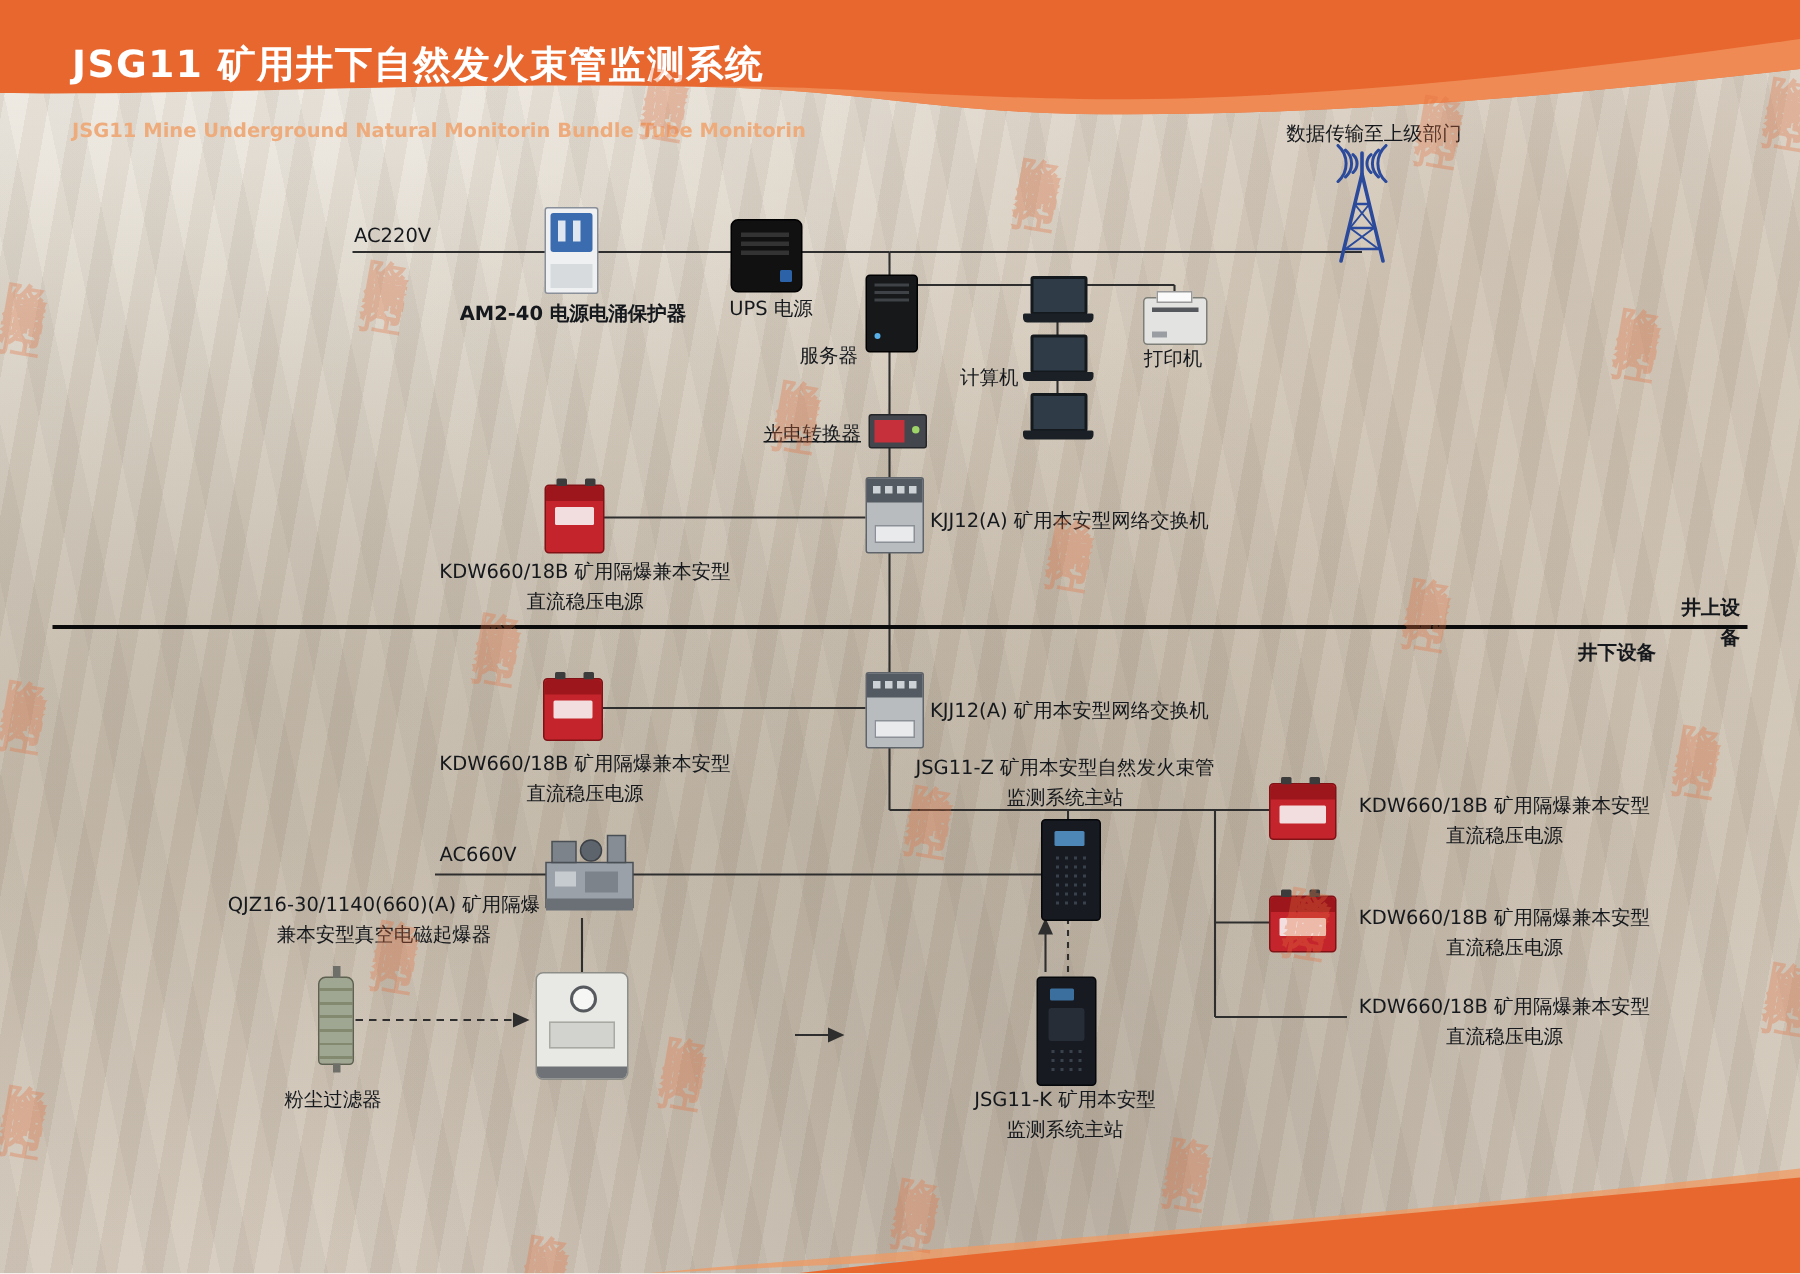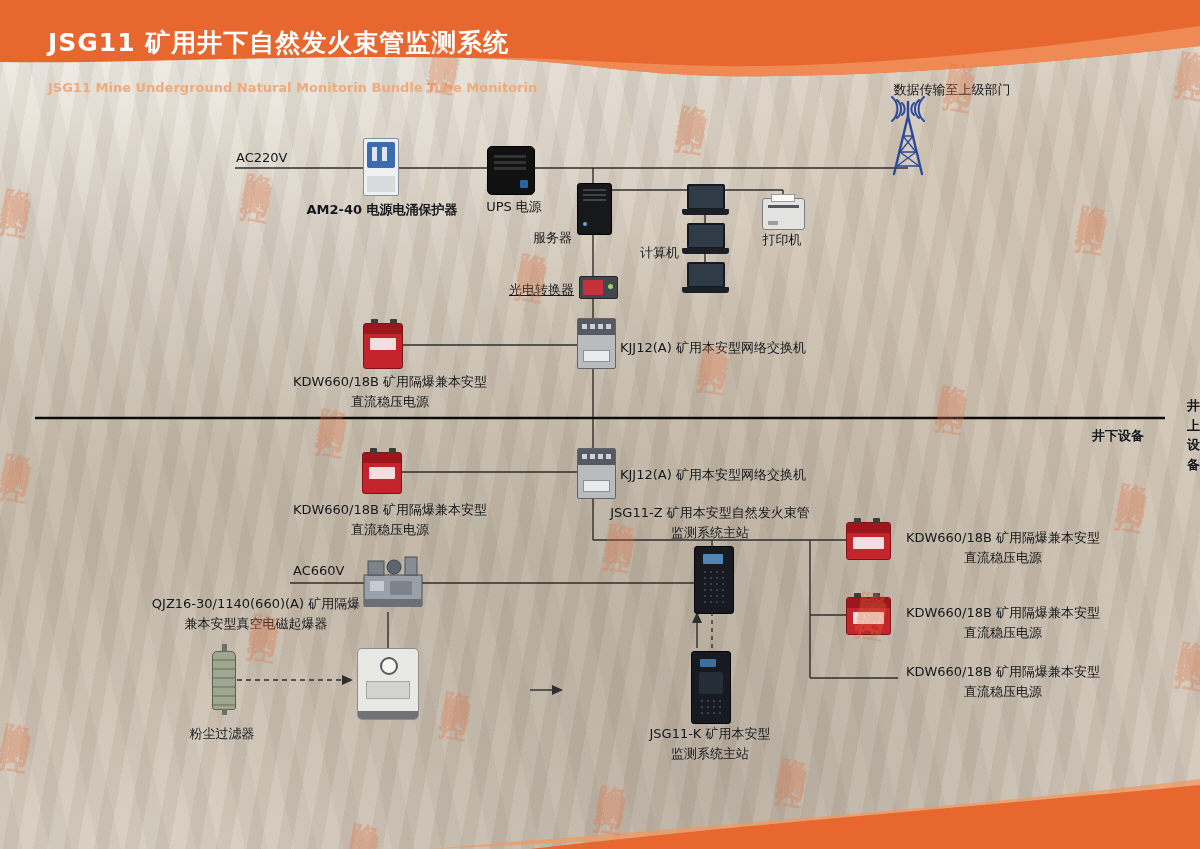--- a/index.html
+++ b/index.html
@@ -12,21 +12,21 @@
       linear-gradient(180deg,#f1ede6 0%,#e0d9cd 30%,#d2c8b9 65%,#d6ccbf 100%);
   }
   .bg-tex{position:absolute;inset:0;z-index:0;pointer-events:none;background:
       repeating-linear-gradient(100deg, rgba(120,100,80,0.07) 0 14px, rgba(255,255,255,0.05) 14px 30px),
       repeating-linear-gradient(78deg, rgba(90,80,70,0.05) 0 22px, transparent 22px 48px);}
   .lines{position:absolute;left:0;top:0;z-index:2;}
   .dev{position:absolute;z-index:3;}
   .lbl{position:absolute;z-index:4;font-size:13px;color:#15181c;line-height:1.5;white-space:pre-line;}
   .lbl.c{text-align:center;transform:translateX(-50%);}
   .lbl.r{transform:translateX(-100%);text-align:right;}
-  .lbl.b{font-weight:bold;margin-left:40px;}
+  .lbl.b{font-weight:bold;}
   
   .hdr{position:absolute;left:0;top:0;z-index:5;pointer-events:none;}
   .title{position:absolute;left:48px;top:26px;z-index:6;color:#fff;font-size:25px;font-weight:bold;letter-spacing:1px;}
   .subtitle{position:absolute;left:48px;top:80px;z-index:6;color:#eeab7c;font-size:13px;font-weight:bold;}
   .swoosh{position:absolute;left:0;top:769px;z-index:5;pointer-events:none;}
   
   .wm{position:absolute;z-index:7;writing-mode:vertical-rl;text-orientation:upright;
       color:#e4703f;opacity:0.32;font-size:29px;font-weight:bold;letter-spacing:7px;
       transform:rotate(10deg);pointer-events:none;}
   
@@ -218,21 +218,21 @@
   <div class="dev cab k" style="left:691px;top:651px;width:38px;height:71px;">
     <div class="scr"></div>
     <div class="panel"></div>
     <div class="grid" style="top:46px;"></div>
   </div>
 
   <div class="lbl" style="left:236px;top:148px;">AC220V</div>
   <div class="lbl c" style="left:382px;top:200px;font-weight:bold;">AM2-40 电源电涌保护器</div>
   <div class="lbl c" style="left:514px;top:197px;">UPS 电源</div>
   <div class="lbl r" style="left:572px;top:228px;">服务器</div>
-  <div class="lbl c" style="left:952px;top:80px;">数据传输至上级部门</div>
+  <div class="lbl c" style="left:916px;top:80px;">数据传输至上级部门</div>
   <div class="lbl r" style="left:679px;top:243px;">计算机</div>
   <div class="lbl c" style="left:782px;top:230px;">打印机</div>
   <div class="lbl r" style="left:574px;top:280px;text-decoration:underline;">光电转换器</div>
   <div class="lbl" style="left:620px;top:338px;">KJJ12(A) 矿用本安型网络交换机</div>
   <div class="lbl c" style="left:390px;top:372px;">KDW660/18B 矿用隔爆兼本安型
 直流稳压电源</div>
 
   <div class="lbl r b" style="left:1160px;top:396px;">井上设备</div>
   <div class="lbl r b" style="left:1104px;top:426px;">井下设备</div>
 

